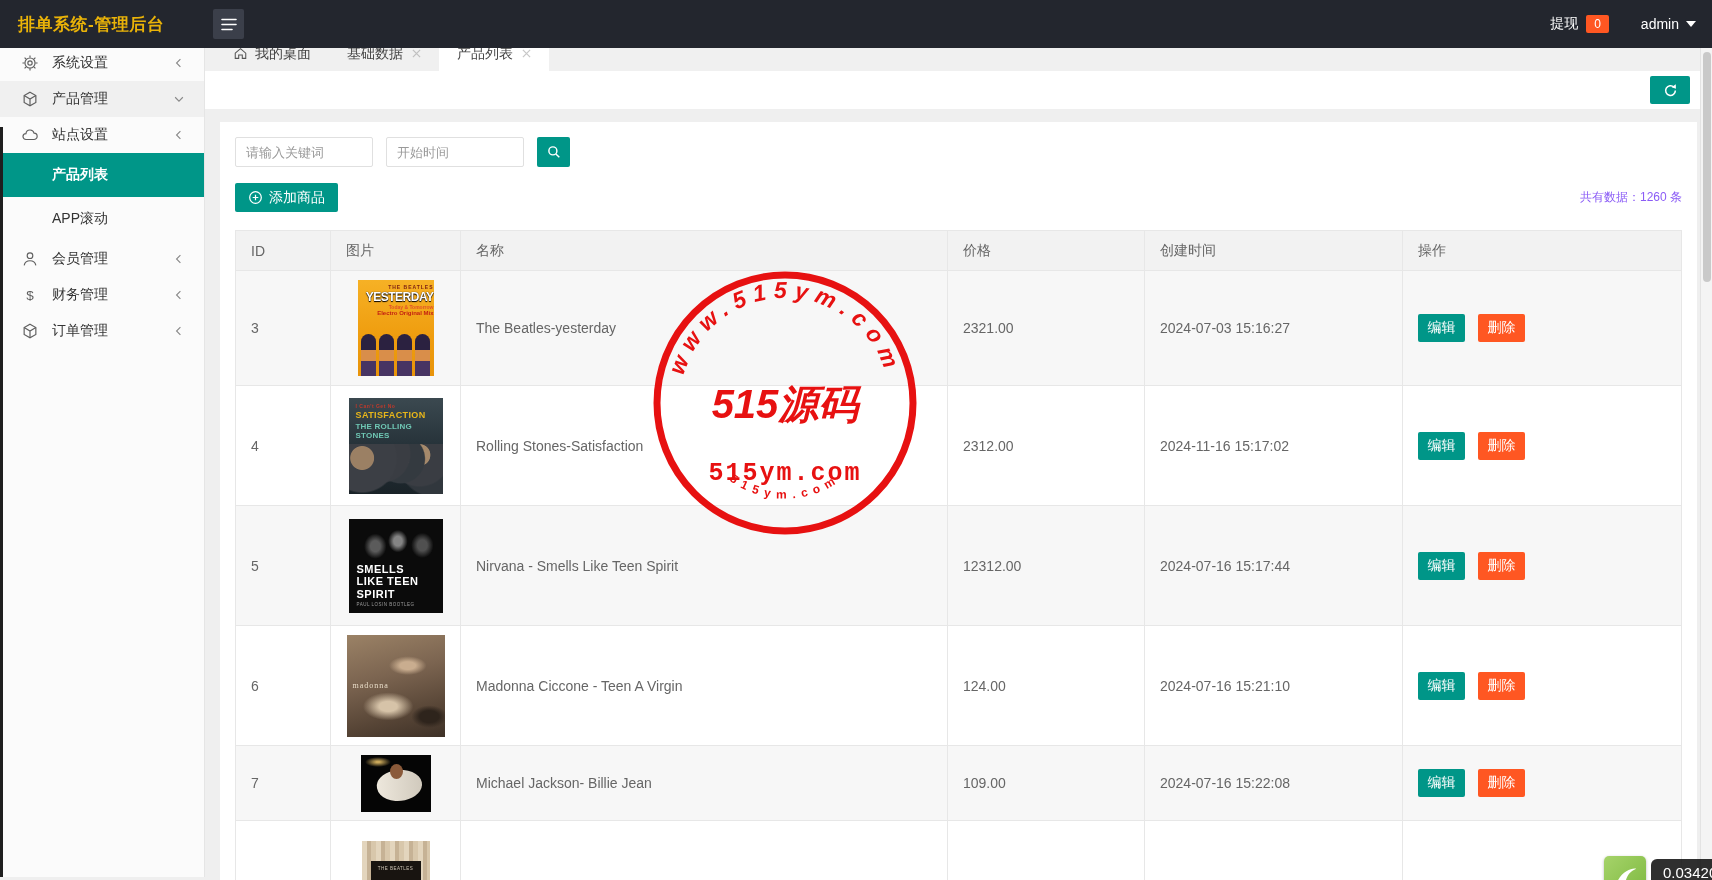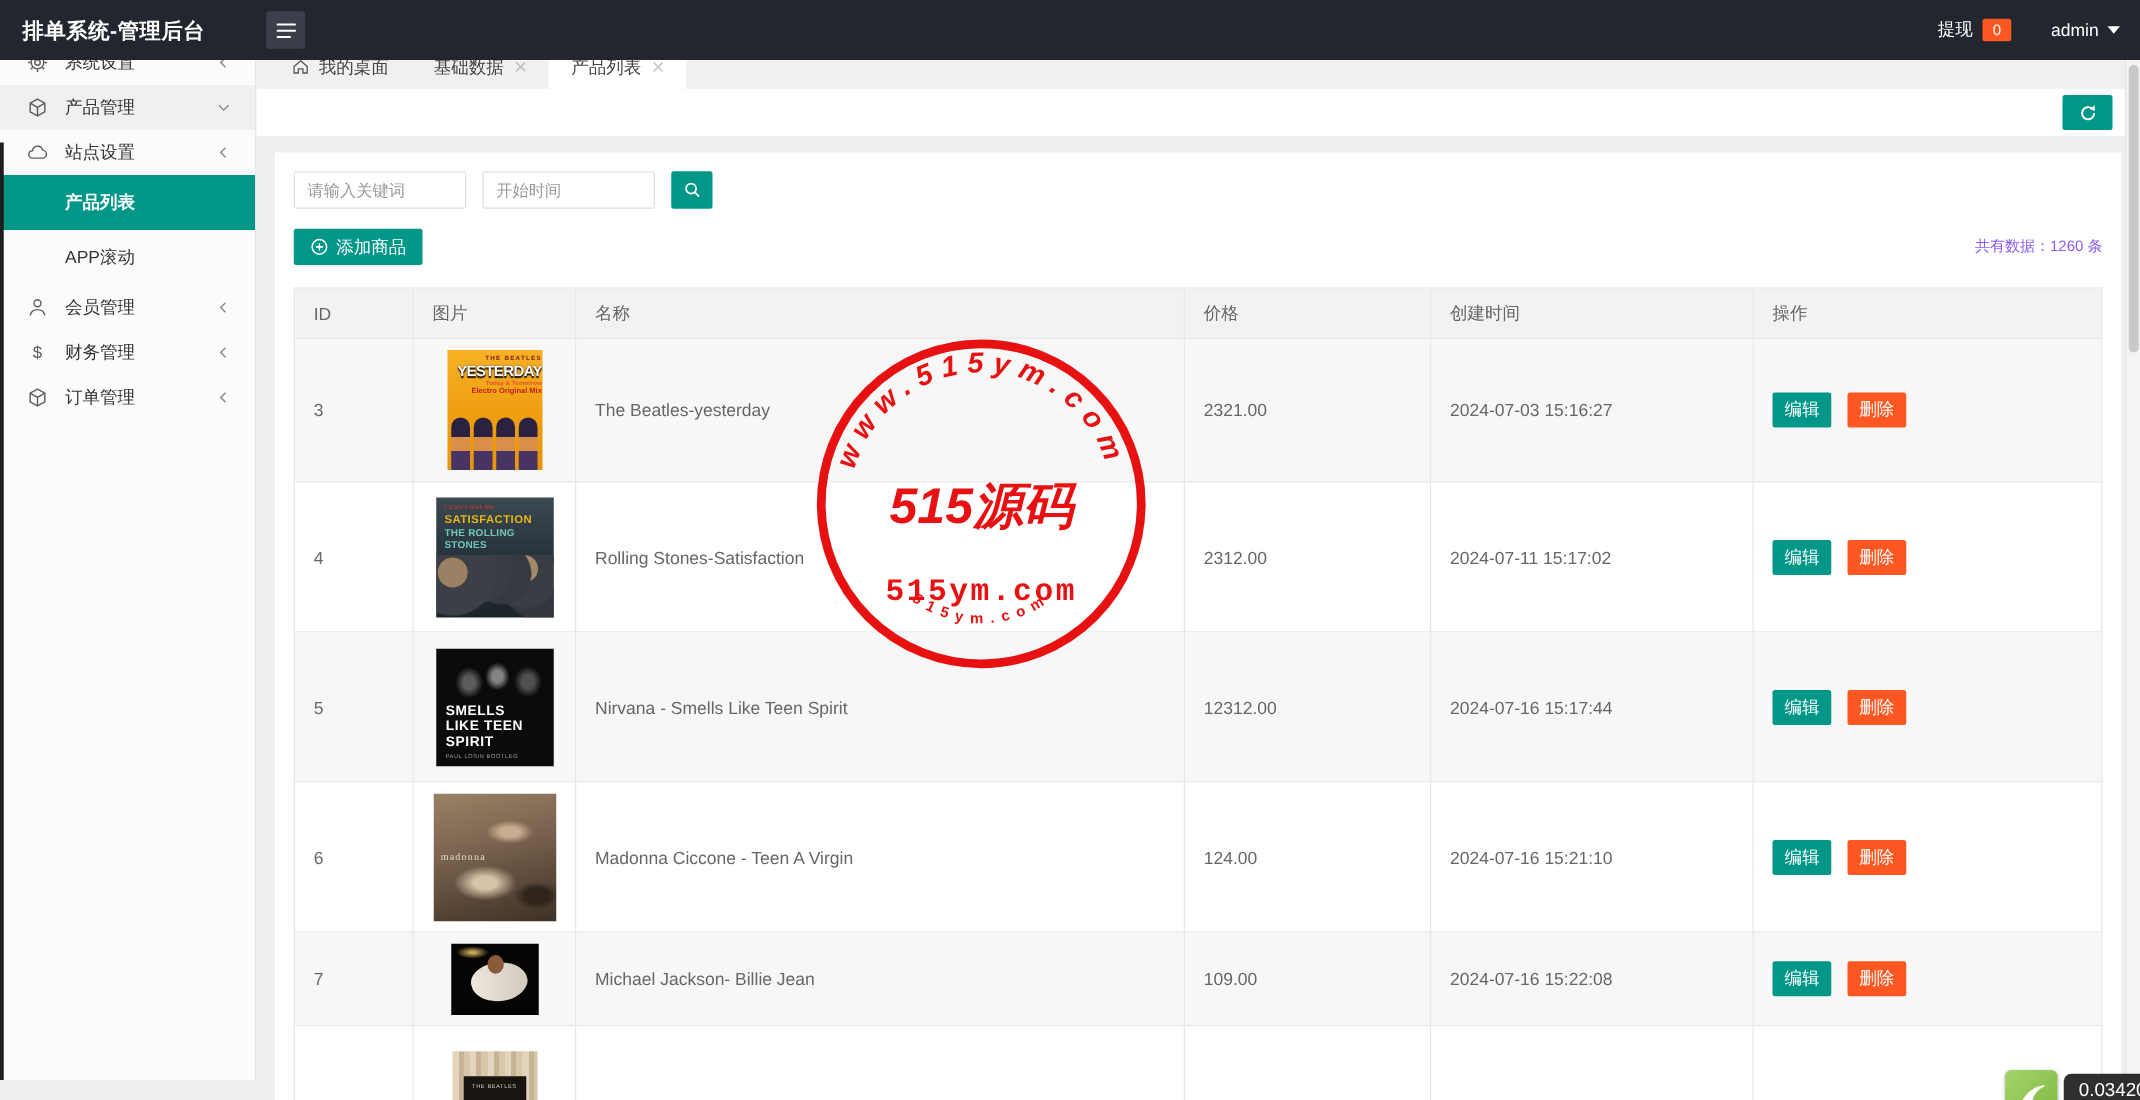--- a/index.html
+++ b/index.html
@@ -2,30 +2,30 @@
 <html><head>
 <meta charset="utf-8">
 <style>
   *{margin:0;padding:0;box-sizing:border-box}
   html,body{width:1712px;height:880px;overflow:hidden}
   body{font-family:"Liberation Sans","DejaVu Sans",sans-serif;background:#efefef}
   #app{position:relative;width:1712px;height:880px;background:#efefef;overflow:hidden}
 
   
   .topbar{position:absolute;top:0;left:0;width:1712px;height:48px;background:#23262e;display:flex;align-items:center;z-index:4}
-  .logo{width:205px;color:#ffffff;font-size:17px;font-weight:bold;padding-left:18px;letter-spacing:.5px;white-space:nowrap}
+  .logo{width:205px;color:#eab308;font-size:17px;font-weight:bold;padding-left:18px;letter-spacing:.5px;white-space:nowrap}
   .burger{width:31px;height:30px;margin-left:8px;background:#3b3f4a;border:none;border-radius:2px;display:flex;align-items:center;justify-content:center;cursor:pointer}
   .topbar-right{margin-left:auto;display:flex;align-items:center;padding-right:16px;color:#fff;font-size:14px}
   .withdraw{display:flex;align-items:center;cursor:pointer}
   .badge{background:#ff5722;color:#fff;border-radius:2px;font-size:12px;padding:2px 8px;margin-left:8px}
   .user{display:flex;align-items:center;margin-left:32px;cursor:pointer}
   .caret{width:0;height:0;border-left:5px solid transparent;border-right:5px solid transparent;border-top:6px solid #fff;margin-left:7px}
 
   
-  .sidebar{position:absolute;top:32px;left:0;width:205px;height:832px;background:#fbfbfb;border-right:1px solid #e5e5e5;z-index:3}
+  .sidebar{position:absolute;top:45px;left:0;width:205px;height:832px;background:#fbfbfb;border-right:1px solid #e5e5e5;z-index:3}
   .side-strip{position:absolute;left:0;top:82px;bottom:0;width:3px;background:#1e1e1e;z-index:2}
   .nav-item{position:relative;height:36px;display:flex;align-items:center;padding:0 18px 0 20px;color:#333;font-size:14px;cursor:pointer}
   .nav-item.expanded{background:#f0f0f0}
   .nav-ic{width:20px;height:20px;margin-right:12px;display:flex;align-items:center;justify-content:center}
   .nav-arrow{margin-left:auto;display:flex}
   .nav-sub{height:44px;display:flex;align-items:center;padding-left:52px;font-size:14px;color:#333;cursor:pointer}
   .nav-sub.active{background:#009688;color:#fff;font-weight:bold}
 
   
   .main{position:absolute;left:205px;top:36px;width:1507px;height:832px}
@@ -356,21 +356,21 @@
               <td class="cell-img">
                 <div class="thumb t-sf">
                   <div class="sf-tag">I Can't Get No</div>
                   <div class="sf-title">SATISFACTION</div>
                   <div class="sf-artist">THE ROLLING STONES</div>
                   <div class="sf-faces"></div>
                 </div>
               </td>
               <td>Rolling Stones-Satisfaction</td>
               <td>2312.00</td>
-              <td>2024-07-11 15:17:02</td>
+              <td>2024-11-16 15:17:02</td>
               <td class="ops">
                 <button class="btn-edit">编辑</button>
                 <button class="btn-del">删除</button>
               </td>
             </tr>
 
             <tr class="odd r120">
               <td>5</td>
               <td class="cell-img">
                 <div class="thumb t-ns">

